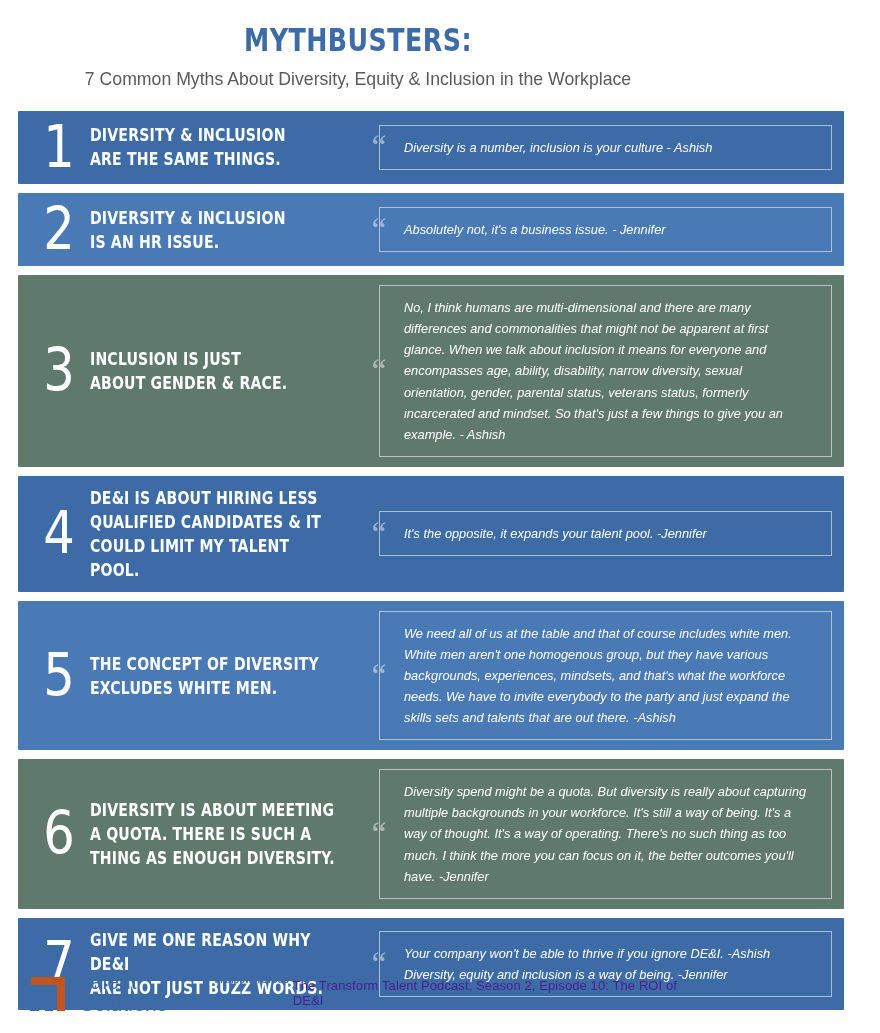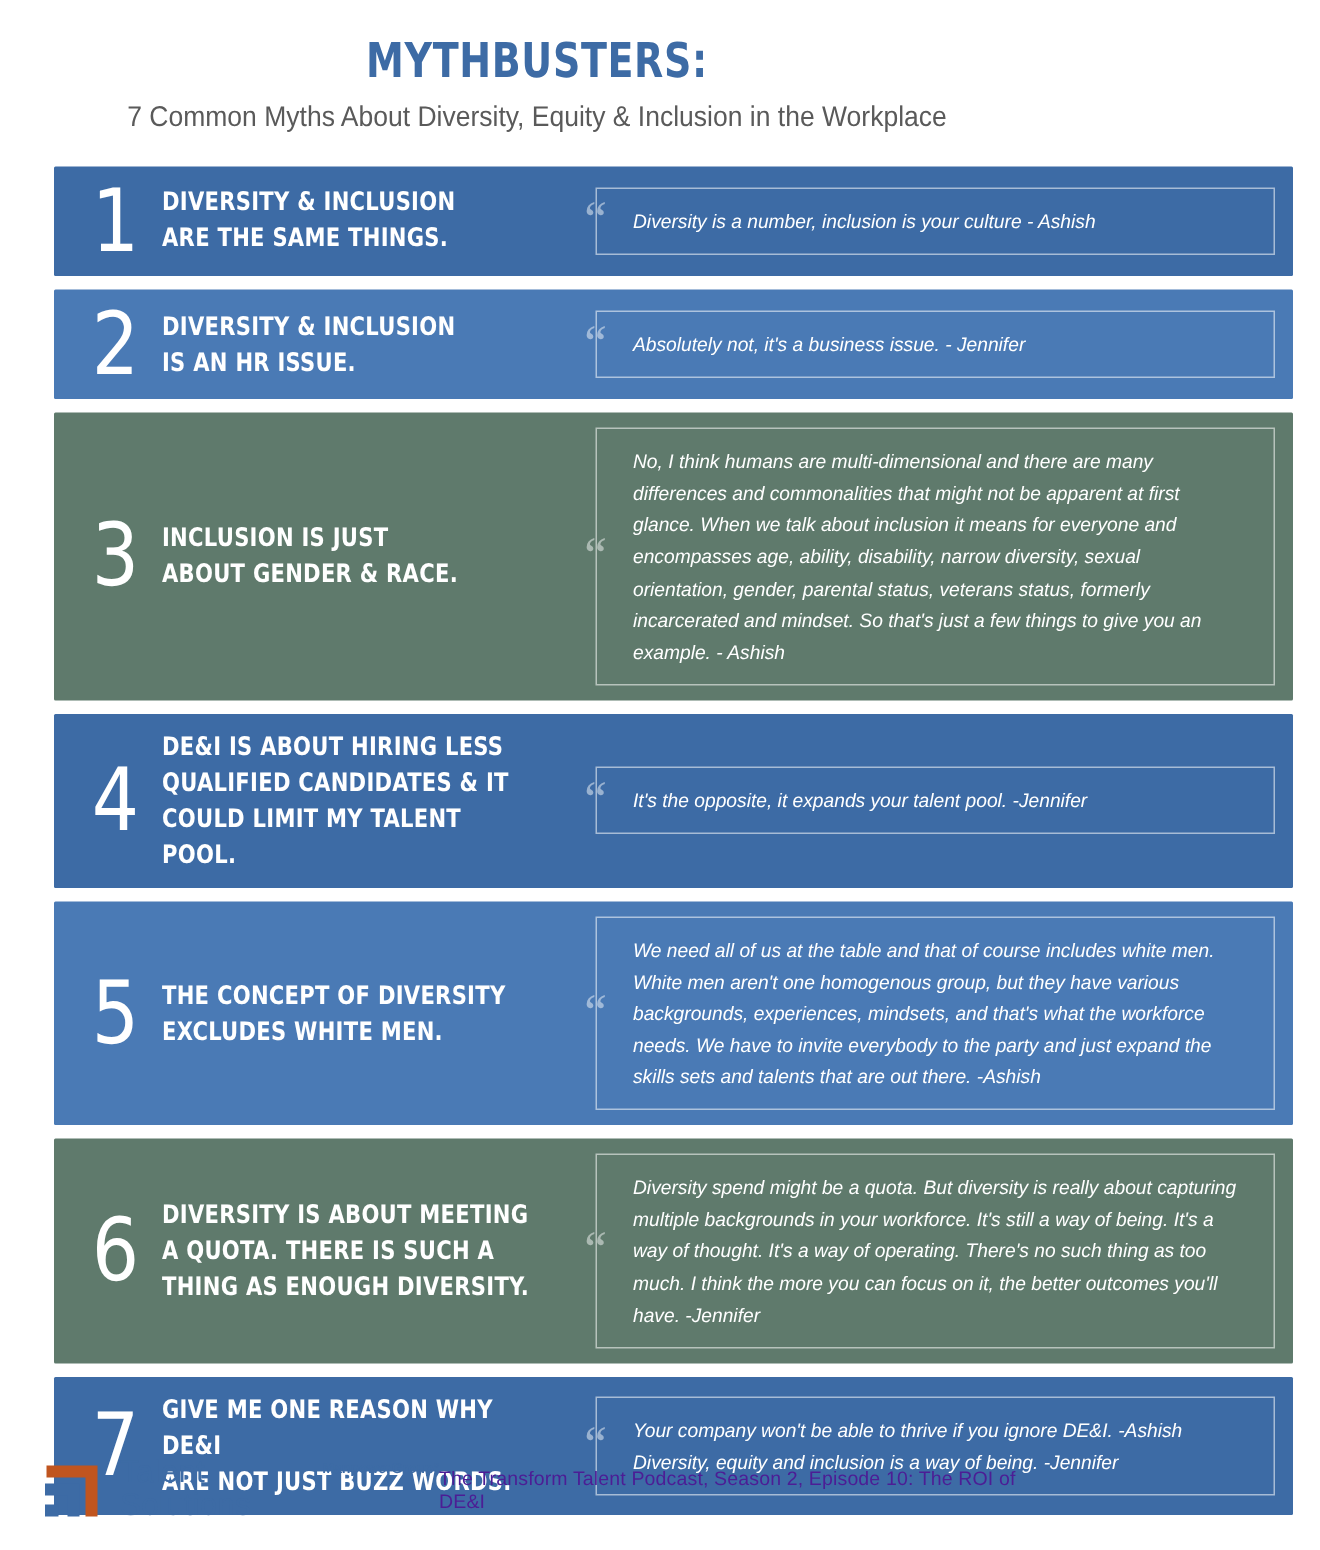--- a/index.html
+++ b/index.html
@@ -9,21 +9,21 @@
     height: 1033px;
     background: #ffffff;
     font-family: "Liberation Sans", sans-serif;
     overflow: hidden;
   }
 
   .page {
     width: 716px;
     height: 1033px;
     position: relative;
-    padding: 0 36px;
+    padding: 0 18px;
   }
 
   
   .header {
     padding-top: 22px;
     text-align: center;
   }
   .header-title {
     font-family: "Liberation Sans Narrow", "DejaVu Sans Condensed", "Liberation Sans", sans-serif;
     font-size: 32px;

